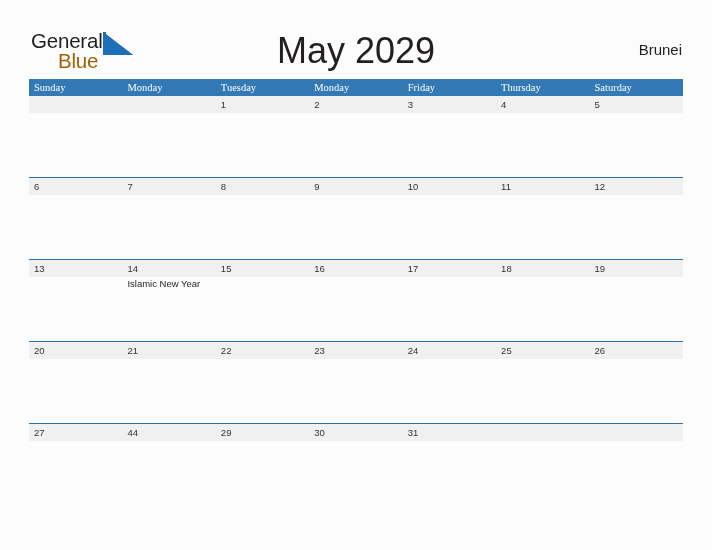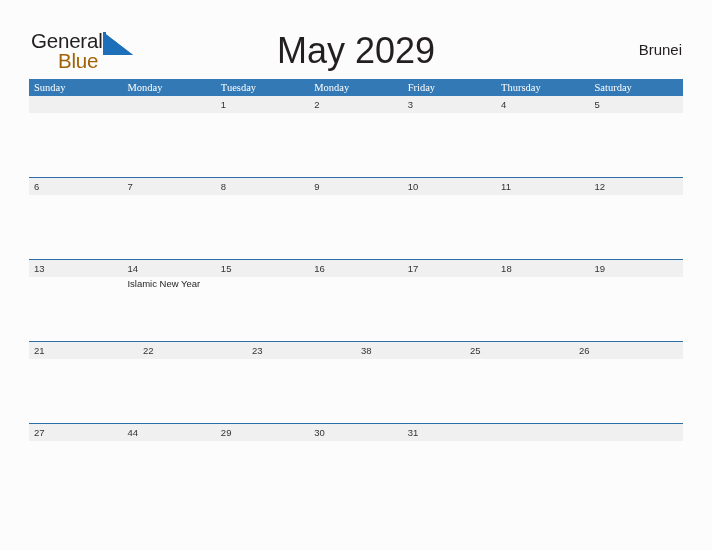--- a/index.html
+++ b/index.html
@@ -241,24 +241,25 @@
           <div class="event-cell">Islamic New Year</div>
           <div class="event-cell"></div>
           <div class="event-cell"></div>
           <div class="event-cell"></div>
           <div class="event-cell"></div>
           <div class="event-cell"></div>
         </div>
       </div>
       <div class="week-row">
         <div class="date-band">
+          <div class="day-num">20</div>
           <div class="day-num">21</div>
           <div class="day-num">22</div>
           <div class="day-num">23</div>
-          <div class="day-num">38</div>
+          <div class="day-num">24</div>
           <div class="day-num">25</div>
           <div class="day-num">26</div>
         </div>
         <div class="event-band">
           <div class="event-cell"></div>
           <div class="event-cell"></div>
           <div class="event-cell"></div>
           <div class="event-cell"></div>
           <div class="event-cell"></div>
           <div class="event-cell"></div>

